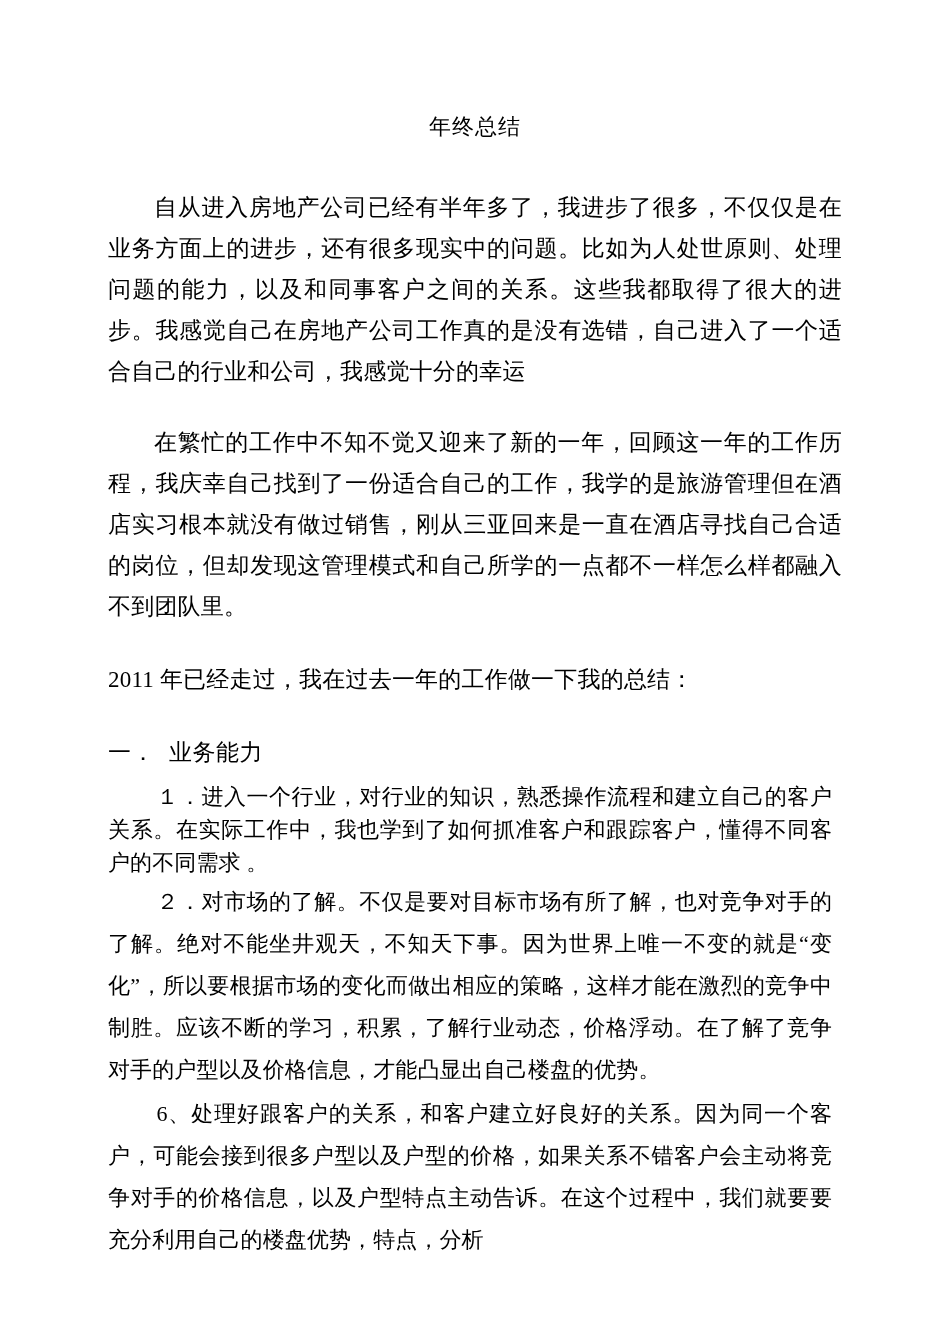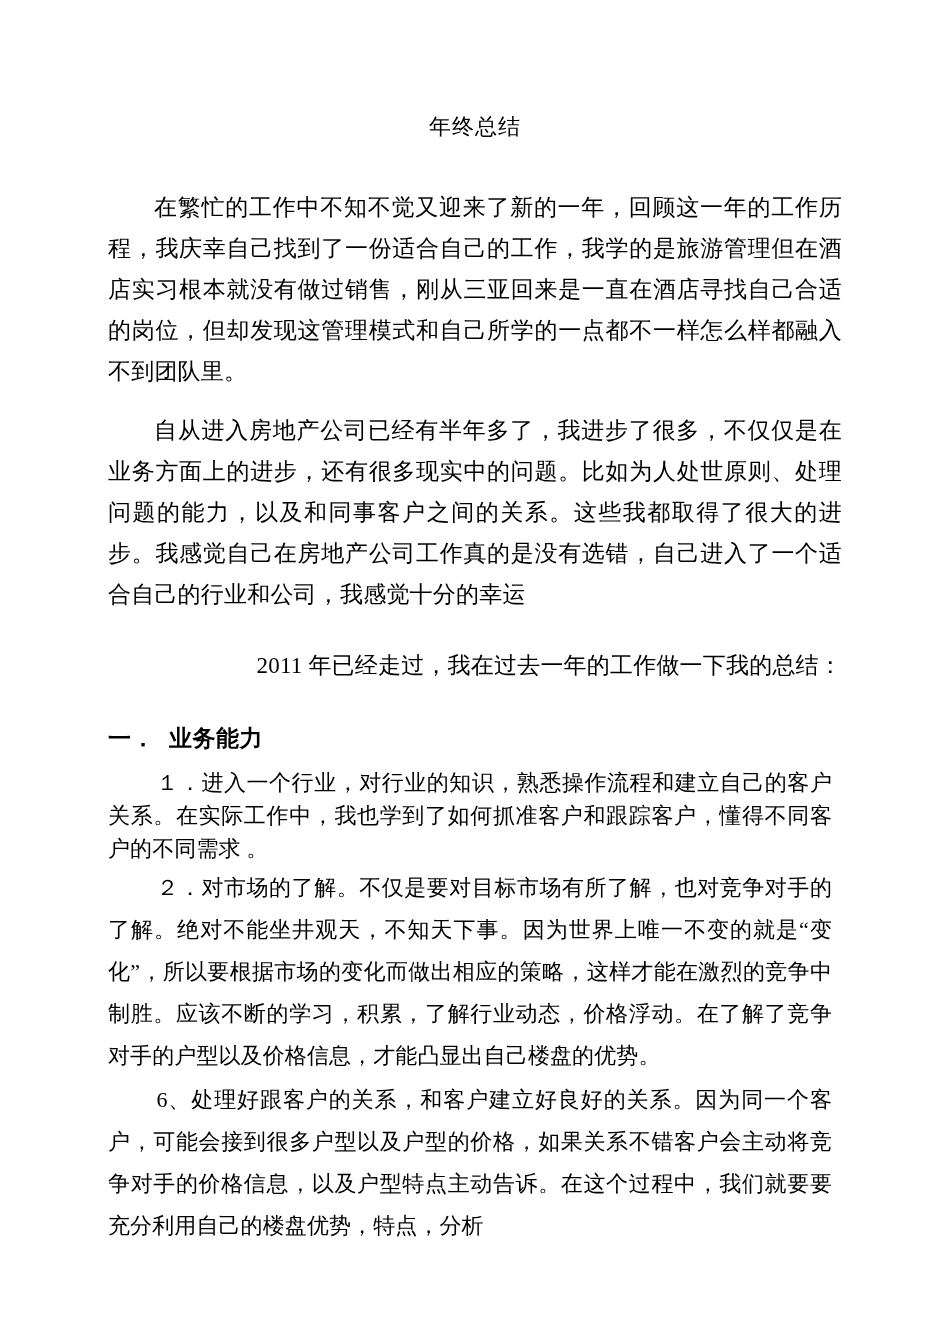--- a/index.html
+++ b/index.html
@@ -38,32 +38,30 @@
     margin: 0 0 18px 0;
     text-indent: 2em;
     letter-spacing: 0.2px;
   }
   .para-gap {
     margin-bottom: 30px;
   }
   .year-line {
     font-size: 23px;
     line-height: 41px;
-    margin: 20px 0 34px 0;
+    margin: 32px 0 34px 0;
     text-indent: 0;
     letter-spacing: 0.2px;
-    text-align: right;
   }
   .heading {
     font-size: 23px;
     line-height: 38px;
     margin: 12px 0 8px 0;
     text-indent: 0;
     letter-spacing: 0.5px;
-    font-weight: bold;
   }
   .heading .h-num {
     margin-right: 14px;
   }
   .item {
     font-size: 22px;
     line-height: 33px;
     text-align: justify;
     text-justify: inter-ideograph;
     margin: 0 10px 2px 0;
@@ -74,23 +72,23 @@
     line-height: 42px;
   }
 </style>
 </head>
 <body>
 
 <div class="page">
 
   <div class="doc-title">年终总结</div>
 
+  <p class="para para-gap">自从进入房地产公司已经有半年多了，我进步了很多，不仅仅是在业务方面上的进步，还有很多现实中的问题。比如为人处世原则、处理问题的能力，以及和同事客户之间的关系。这些我都取得了很大的进步。我感觉自己在房地产公司工作真的是没有选错，自己进入了一个适合自己的行业和公司，我感觉十分的幸运</p>
+
   <p class="para">在繁忙的工作中不知不觉又迎来了新的一年，回顾这一年的工作历程，我庆幸自己找到了一份适合自己的工作，我学的是旅游管理但在酒店实习根本就没有做过销售，刚从三亚回来是一直在酒店寻找自己合适的岗位，但却发现这管理模式和自己所学的一点都不一样怎么样都融入不到团队里。</p>
-
-  <p class="para para-gap">自从进入房地产公司已经有半年多了，我进步了很多，不仅仅是在业务方面上的进步，还有很多现实中的问题。比如为人处世原则、处理问题的能力，以及和同事客户之间的关系。这些我都取得了很大的进步。我感觉自己在房地产公司工作真的是没有选错，自己进入了一个适合自己的行业和公司，我感觉十分的幸运</p>
 
   <p class="year-line">2011 年已经走过，我在过去一年的工作做一下我的总结：</p>
 
   <p class="heading">
     <span class="h-num">一．</span><span>业务能力</span>
   </p>
 
   <p class="item">１．进入一个行业，对行业的知识，熟悉操作流程和建立自己的客户关系。在实际工作中，我也学到了如何抓准客户和跟踪客户，懂得不同客户的不同需求 。</p>
   <p class="item tight">２．对市场的了解。不仅是要对目标市场有所了解，也对竞争对手的了解。绝对不能坐井观天，不知天下事。因为世界上唯一不变的就是“变化”，所以要根据市场的变化而做出相应的策略，这样才能在激烈的竞争中制胜。应该不断的学习，积累，了解行业动态，价格浮动。在了解了竞争对手的户型以及价格信息，才能凸显出自己楼盘的优势。</p>
   <p class="item tight">6、处理好跟客户的关系，和客户建立好良好的关系。因为同一个客户，可能会接到很多户型以及户型的价格，如果关系不错客户会主动将竞争对手的价格信息，以及户型特点主动告诉。在这个过程中，我们就要要充分利用自己的楼盘优势，特点，分析</p>

